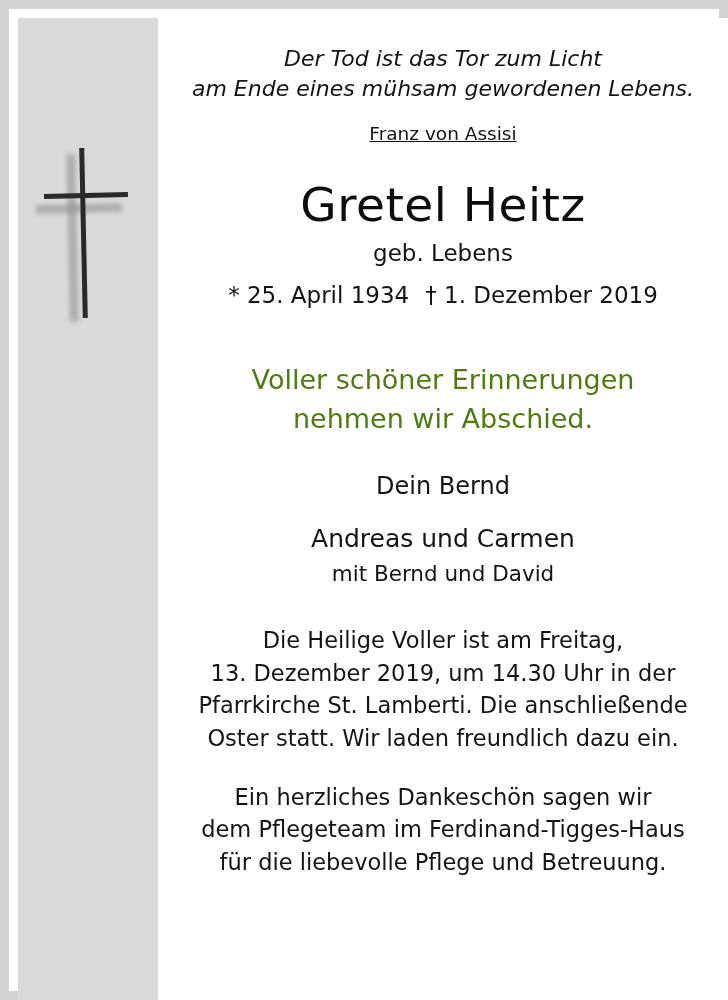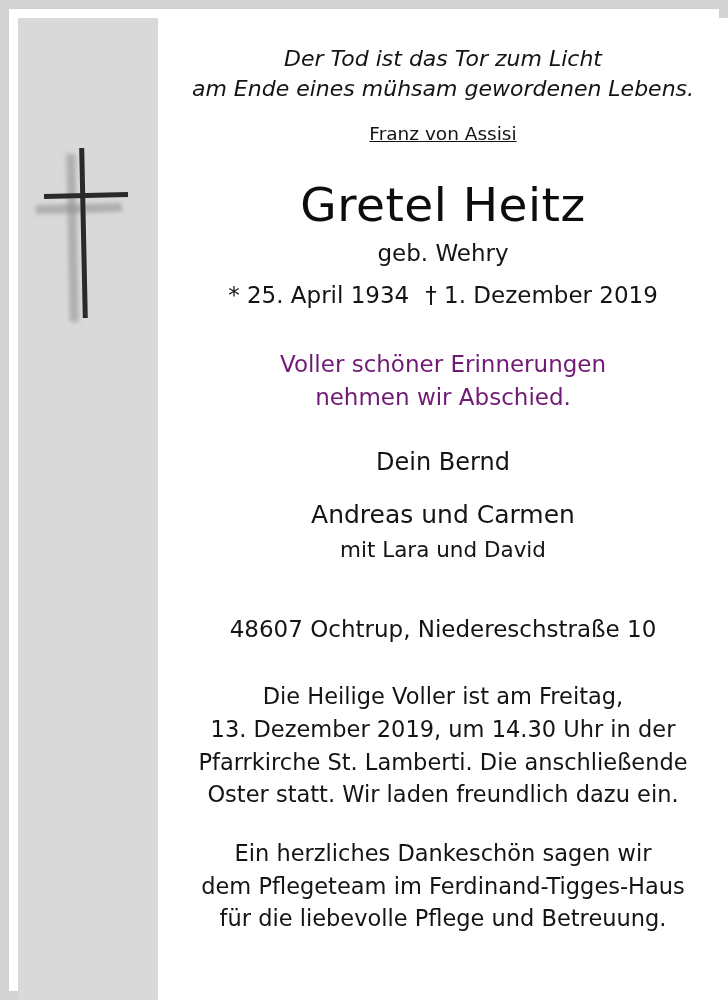--- a/index.html
+++ b/index.html
@@ -139,24 +139,24 @@
     margin-top: 16px;
     color: #141414;
     white-space: nowrap;
   }
   .dates .sep {
     display: inline-block;
     width: 16px;
   }
 
   .memory {
-    font-size: 23px;
+    font-size: 27px;
     line-height: 1.45;
-    margin-top: 40px;
-    color: #701a75;
+    margin-top: 52px;
+    color: #4d7c0f;
   }
 
   .survivor-main {
     font-size: 24px;
     margin-top: 34px;
     color: #141414;
   }
   .survivor-second {
     font-size: 25px;
     margin-top: 24px;
@@ -208,36 +208,35 @@
 
     <div class="content">
 
       <div class="quote">
         <span class="quote-line line">Der Tod ist das Tor zum Licht</span>
         <span class="quote-line line">am Ende eines mühsam gewordenen Lebens.</span>
       </div>
       <div class="quote-author">Franz von Assisi</div>
 
       <div class="name">Gretel Heitz</div>
-      <div class="maiden">geb. Wehry</div>
+      <div class="maiden">geb. Lebens</div>
 
       <div class="dates">
         <span>* 25. April 1934</span><span class="sep"></span><span>† 1. Dezember 2019</span>
       </div>
 
       <div class="memory">
         <span class="line">Voller schöner Erinnerungen</span>
         <span class="line">nehmen wir Abschied.</span>
       </div>
 
       <div class="survivor-main">Dein Bernd</div>
       <div class="survivor-second">Andreas und Carmen</div>
-      <div class="survivor-third">mit Lara und David</div>
-
-      <div class="address">48607 Ochtrup, Niedereschstraße 10</div>
+      <div class="survivor-third">mit Bernd und David</div>
+
 
       <div class="service">
         <span class="line">Die Heilige Voller ist am Freitag,</span>
         <span class="line">13. Dezember 2019, um 14.30 Uhr in der</span>
         <span class="line">Pfarrkirche St. Lamberti. Die anschließende</span>
         <span class="line">Oster statt. Wir laden freundlich dazu ein.</span>
       </div>
 
       <div class="thanks">
         <span class="line">Ein herzliches Dankeschön sagen wir</span>

